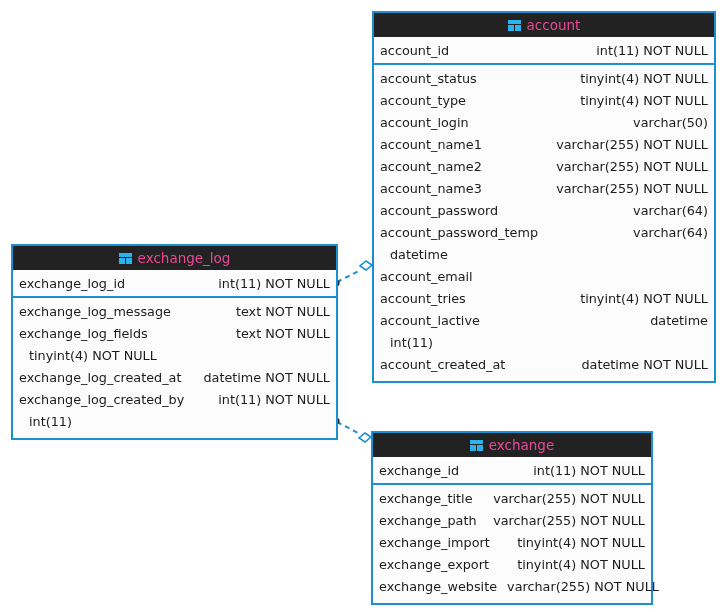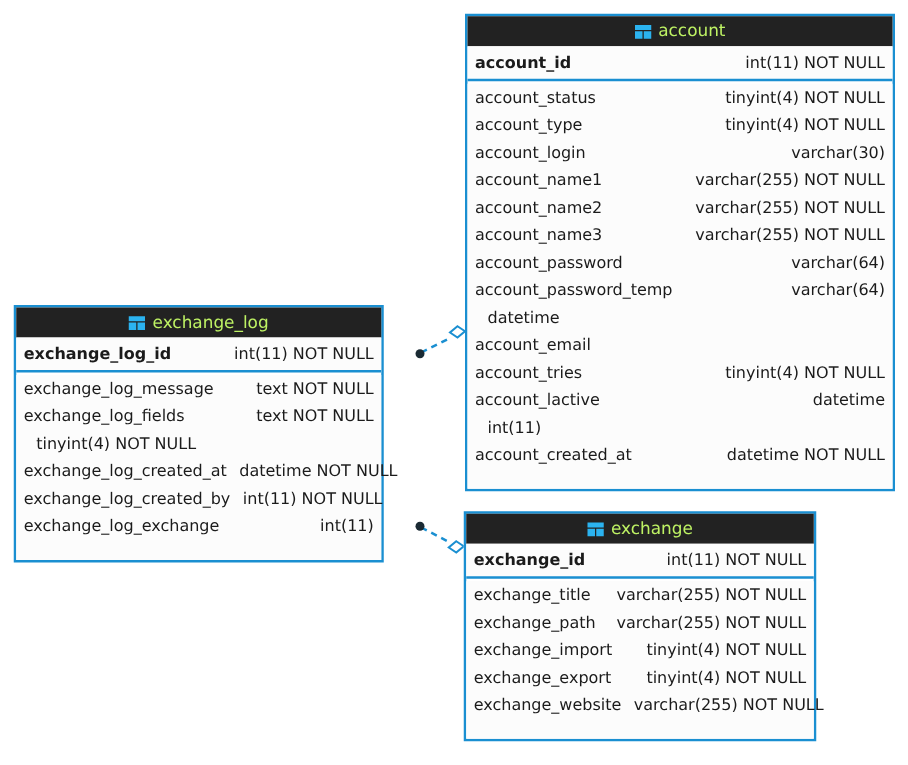--- a/index.html
+++ b/index.html
@@ -18,21 +18,21 @@
 
   
   .entity {
     position: absolute;
     box-sizing: border-box;
     border: 2px solid #1a8fd1;
     background: #ffffff;
   }
   .entity-header {
     background: #222222;
-    color: #bef264;
+    color: #ec4899;
     height: 24px;
     line-height: 24px;
     text-align: center;
     font-size: 13.5px;
     white-space: nowrap;
     display: flex;
     align-items: center;
     justify-content: center;
     gap: 6px;
   }
@@ -73,27 +73,27 @@
     display: flex;
     align-items: center;
     justify-content: space-between;
     height: 22px;
     padding: 0 6px;
     font-size: 12.8px;
     color: #1b1b1b;
     white-space: nowrap;
     box-sizing: border-box;
   }
-  .field-row.pk .fname { font-weight: bold; text-align: center; }
+  .field-row.pk .fname { font-weight: normal; text-align: center; }
   .fname { text-align: left; }
   .ftype { text-align: left; padding-left: 10px; }
 
   .pk-block .field-row { height: 26px; }
   .field-block .field-row:first-child { margin-top: 2px; }
-  .field-block { padding-bottom: 16px; }
+  .field-block { padding-bottom: 6px; }
 
   
   .rel-layer {
     position: absolute;
     left: 0; top: 0;
     width: 726px; height: 612px;
     pointer-events: none;
   }
 </style>
 </head>
@@ -131,21 +131,21 @@
     <div class="field-row">
       <span class="fname">account_status</span>
       <span class="ftype">tinyint(4) NOT NULL</span>
     </div>
     <div class="field-row">
       <span class="fname">account_type</span>
       <span class="ftype">tinyint(4) NOT NULL</span>
     </div>
     <div class="field-row">
       <span class="fname">account_login</span>
-      <span class="ftype">varchar(30)</span>
+      <span class="ftype">varchar(50)</span>
     </div>
     <div class="field-row">
       <span class="fname">account_name1</span>
       <span class="ftype">varchar(255) NOT NULL</span>
     </div>
     <div class="field-row">
       <span class="fname">account_name2</span>
       <span class="ftype">varchar(255) NOT NULL</span>
     </div>
     <div class="field-row">
@@ -177,21 +177,21 @@
     <div class="field-row">
       <span class="ftype">int(11)</span>
     </div>
     <div class="field-row">
       <span class="fname">account_created_at</span>
       <span class="ftype">datetime NOT NULL</span>
     </div>
   </div>
 </div>
 
-<div class="entity" style="left:11px; top:244px; width:296px;">
+<div class="entity" style="left:11px; top:244px; width:327px;">
   <div class="entity-header">
     <span class="tbl-icon">
       <span class="bar"></span>
         <span class="c1"></span>
         <span class="c2"></span>
     </span>
     <span class="entity-title">exchange_log</span>
   </div>
   <div class="pk-block">
     <div class="field-row pk">
@@ -213,27 +213,26 @@
     </div>
     <div class="field-row">
       <span class="fname">exchange_log_created_at</span>
       <span class="ftype">datetime NOT NULL</span>
     </div>
     <div class="field-row">
       <span class="fname">exchange_log_created_by</span>
       <span class="ftype">int(11) NOT NULL</span>
     </div>
     <div class="field-row">
-      <span class="fname">exchange_log_exchange</span>
       <span class="ftype">int(11)</span>
     </div>
   </div>
 </div>
 
-<div class="entity" style="left:371px; top:409px; width:282px;">
+<div class="entity" style="left:371px; top:431px; width:282px;">
   <div class="entity-header">
     <span class="tbl-icon">
       <span class="bar"></span>
         <span class="c1"></span>
         <span class="c2"></span>
     </span>
     <span class="entity-title">exchange</span>
   </div>
   <div class="pk-block">
     <div class="field-row pk">

